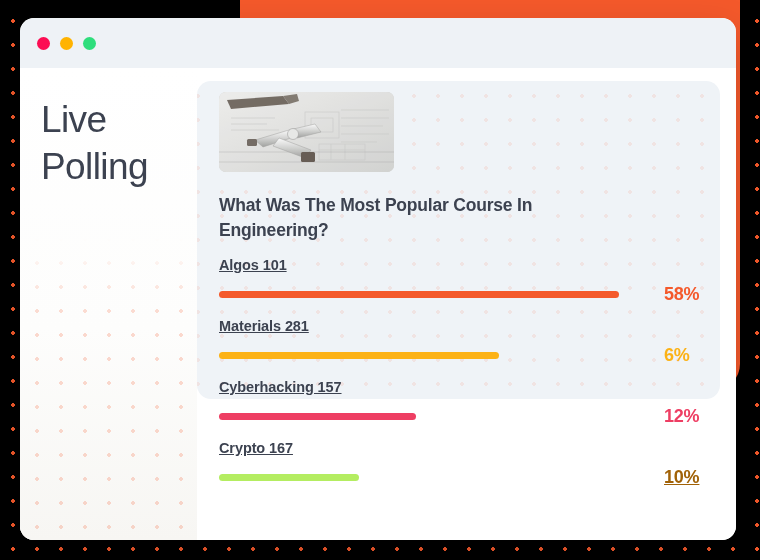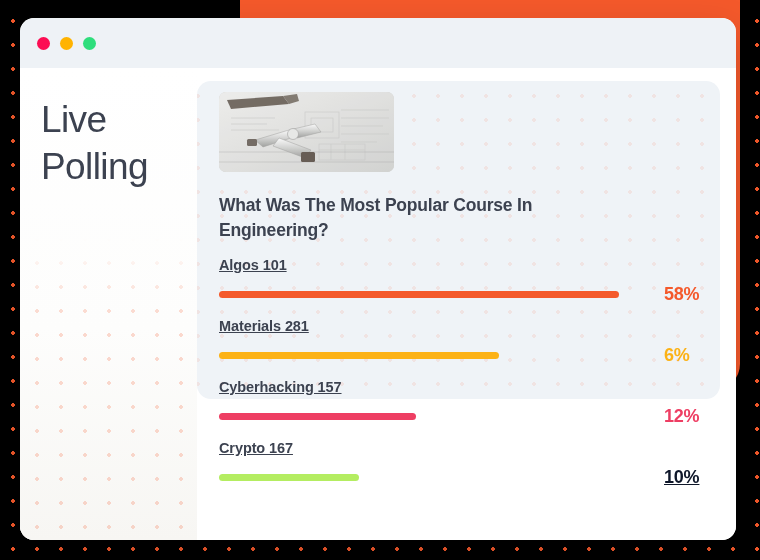--- a/index.html
+++ b/index.html
@@ -291,21 +291,21 @@
               <span class="pct" style="color:#EE3E63;">12%</span>
             </div>
           </div>
 
           <div class="option">
             <div class="option-label">Crypto 167</div>
             <div class="option-row">
               <div class="bar-track">
                 <div class="bar-fill" style="width:140px;background:#B4ED61;"></div>
               </div>
-              <span class="pct" style="color:#0f172a;text-decoration:underline;">10%</span>
+              <span class="pct" style="color:#a16207;text-decoration:underline;">10%</span>
             </div>
           </div>
 
         </div>
 
 
       </div>
     </div>
   </div>
 </div>

